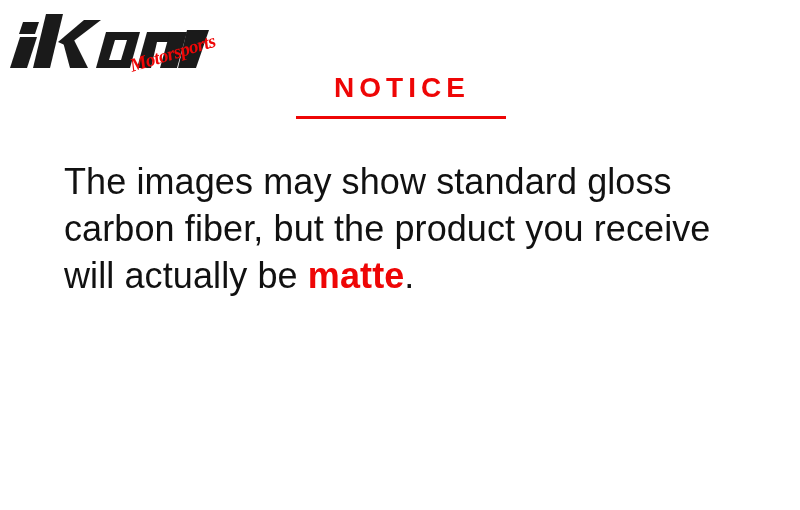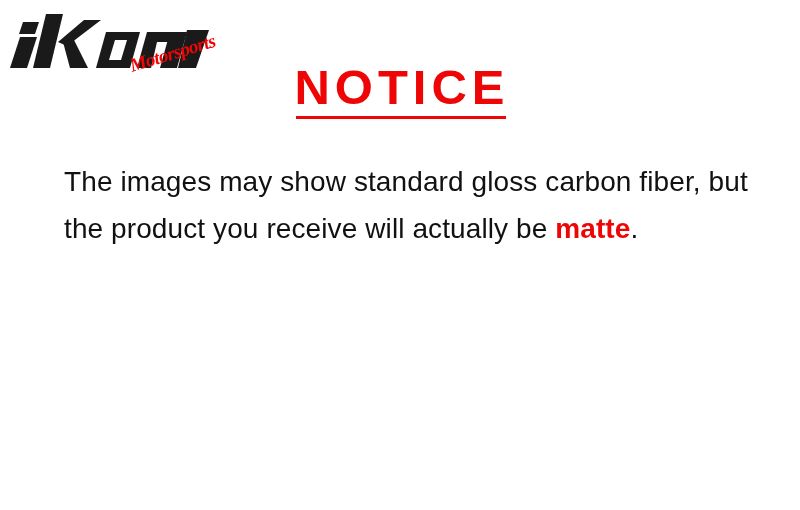--- a/index.html
+++ b/index.html
@@ -36,21 +36,21 @@
     left: 0;
     top: 64px;
     width: 800px;
     text-align: center;
   }
   #notice-heading .notice-title {
     display: inline-block;
     color: #ee0606;
     font-family: "Liberation Sans", sans-serif;
     font-weight: bold;
-    font-size: 49px;
+    font-size: 28px;
     line-height: 47px;
     letter-spacing: 5px;
     padding: 0 2px 0 6px;
   }
   #notice-underline {
     position: absolute;
     left: 296px;
     top: 116px;
     width: 210px;
     height: 3px;
@@ -58,21 +58,21 @@
   }
 
   
   .notice-body {
     position: absolute;
     left: 64px;
     top: 158px;
     width: 700px;
     color: #111111;
     font-family: "Liberation Sans", sans-serif;
-    font-size: 28px;
+    font-size: 36px;
     line-height: 47px;
     font-weight: 400;
     letter-spacing: 0.1px;
   }
   .para {
     margin: 0;
   }
   .para + .para {
     margin-top: 47px;
   }

